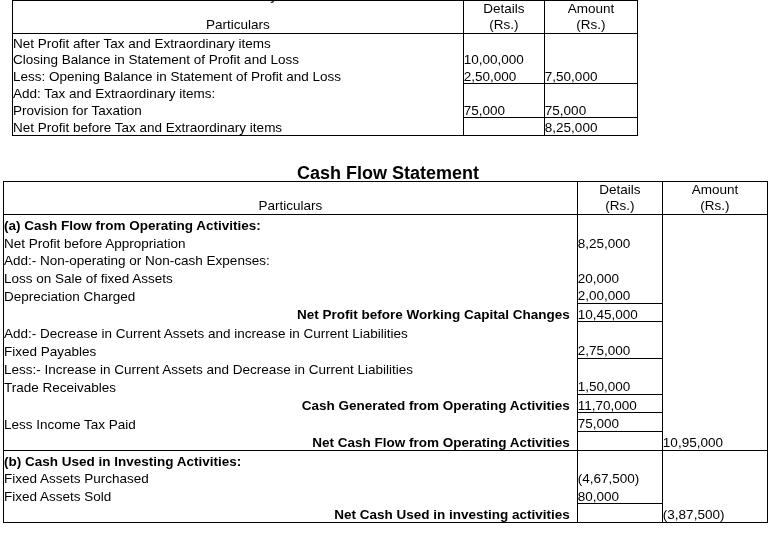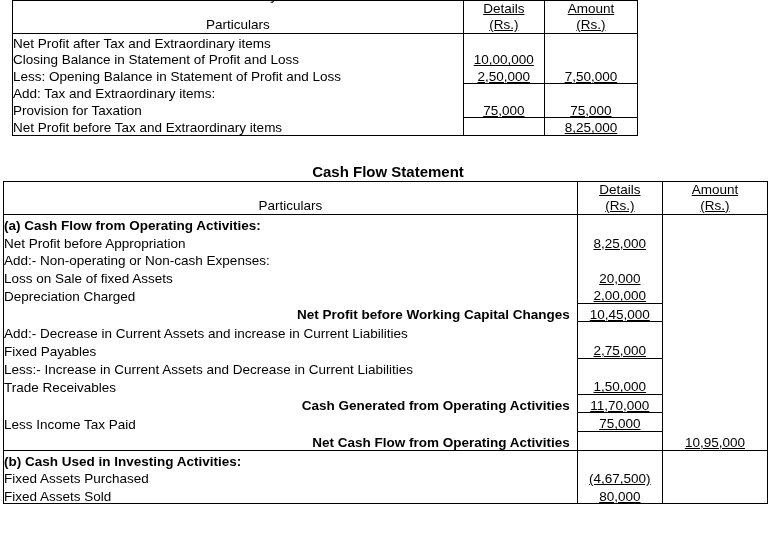--- a/index.html
+++ b/index.html
@@ -37,41 +37,41 @@
   
   .hdr {
     text-align: center;
     font-weight: bold;
     vertical-align: middle;
     line-height: 1.18;
     padding: 3px 0 4px 0;
   }
   .hdr-sub { display: block; }
 
-  .v-l { border-left: 1.4px solid #000; text-decoration: underline; }
+  .v-l { border-left: 1.4px solid #000; }
   .hdr-row td { border-bottom: 1.5px solid #000; }
 
   
   .part {
     text-align: left;
     padding-left: 7px;
     white-space: nowrap;
   }
   .part.right {
     text-align: right;
     padding-right: 7px;
     font-weight: bold;
     margin-top: 43px;
   }
   .part.bold { font-weight: bold; }
   .indent1 { padding-left: 30px; }
 
   
   .num {
-    text-align: center;
+    text-align: left;
     padding-right: 7px;
     white-space: nowrap;
   }
   .ul { border-bottom: 1.3px solid #000; }
 
   
   #tbl1-wrap {
     position: absolute;
     left: 12px;
     top: 0px;
@@ -98,21 +98,21 @@
   }
   #top-clip span { position: relative; top: -11px; }
 
   
   #mid-title {
     position: absolute;
     left: 0;
     top: 163px;
     width: 776px;
     text-align: center;
-    font-size: 15px;
+    font-size: 18px;
     font-weight: bold;
   }
 
   
   #tbl2-wrap {
     position: absolute;
     left: 3px;
     top: 181px;
     width: 765px;
   }
@@ -285,15 +285,20 @@
         <tr>
           <td class="part indent1">Fixed Assets Purchased</td>
           <td class="num v-l">(4,67,500)</td>
           <td class="num v-l"></td>
         </tr>
         <tr>
           <td class="part indent1">Fixed Assets Sold</td>
           <td class="num v-l ul">80,000</td>
           <td class="num v-l"></td>
         </tr>
+        <tr>
+          <td class="part right">Net Cash Used in investing activities</td>
+          <td class="num v-l"></td>
+          <td class="num v-l">(3,87,500)</td>
+        </tr>
       </tbody>
   </table>
 </div>
 
 </body></html>

